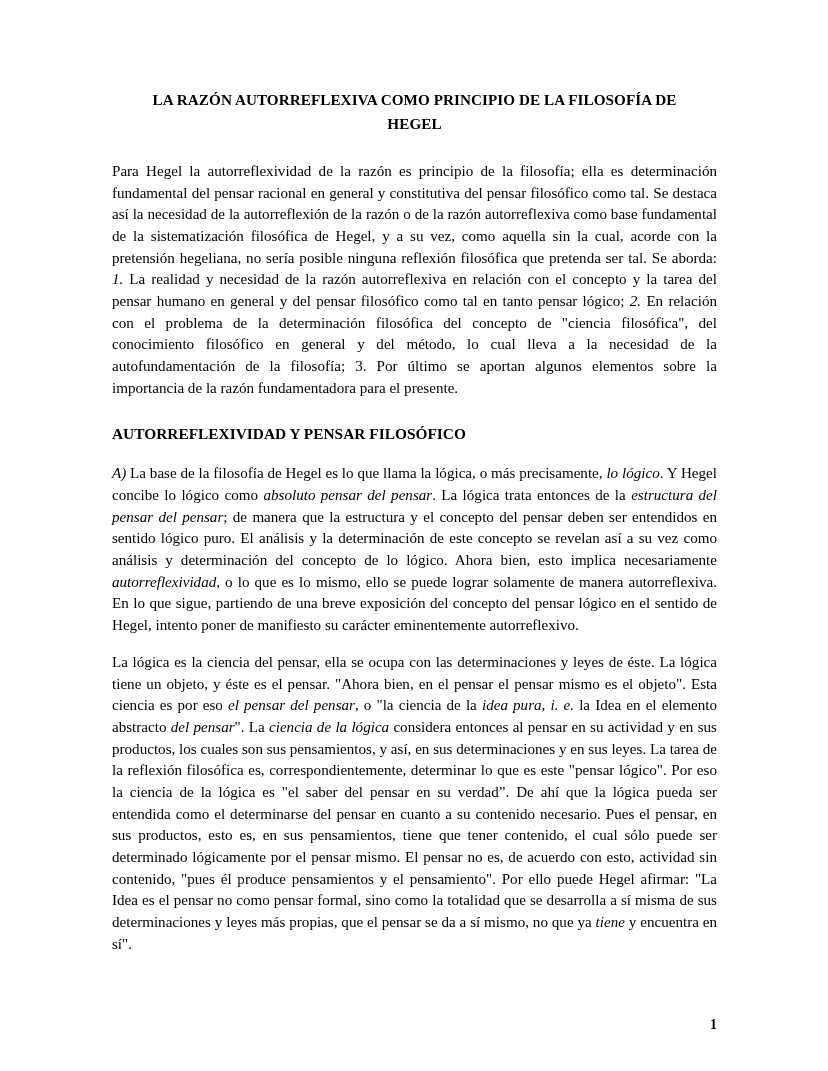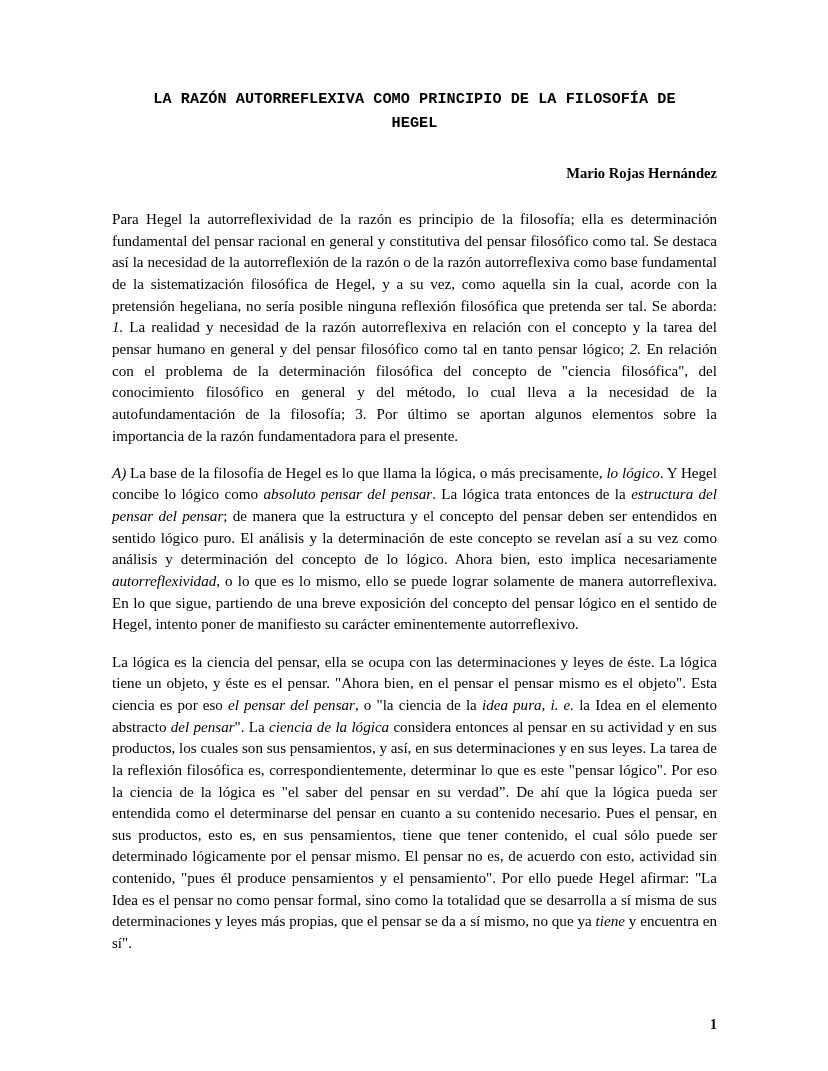--- a/index.html
+++ b/index.html
@@ -33,21 +33,20 @@
   .doc-title {
     font-size: 15.2px;
     font-weight: bold;
     text-align: center;
     line-height: 1.55;
     letter-spacing: 0.05px;
     margin: 0 0 0 0;
     padding: 0 14px;
     box-sizing: border-box;
     width: 100%;
-    font-family: Liberation Mono, monospace;
   }
 
   
   .author-line {
     text-align: right;
     font-size: 14.6px;
     font-weight: bold;
     margin-top: 29px;
     line-height: 1.3;
   }
@@ -93,24 +92,24 @@
 </style>
 </head>
 <body>
 
 <div class="page">
 
   <div class="content">
 
     <h1 class="doc-title">LA RAZÓN AUTORREFLEXIVA COMO PRINCIPIO DE LA FILOSOFÍA DE HEGEL</h1>
 
-    <div class="author-line">Mario Rojas Hernández</div>
 
     <p class="para para-first"><span>Para Hegel la autorreflexividad de la razón es principio de la filosofía; ella es determinación fundamental del pensar racional en general y constitutiva del pensar filosófico como tal. Se destaca así la necesidad de la autorreflexión de la razón o de la razón autorreflexiva como base fundamental de la sistematización filosófica de Hegel, y a su vez, como aquella sin la cual, acorde con la pretensión hegeliana, no sería posible ninguna reflexión filosófica que pretenda ser tal. Se aborda: </span><i>1.</i><span> La realidad y necesidad de la razón autorreflexiva en relación con el concepto y la tarea del pensar humano en general y del pensar filosófico como tal en tanto pensar lógico; </span><i>2.</i><span> En relación con el problema de la determinación filosófica del concepto de "ciencia filosófica", del conocimiento filosófico en general y del método, lo cual lleva a la necesidad de la autofundamentación de la filosofía; 3. Por último se aportan algunos elementos sobre la importancia de la razón fundamentadora para el presente.</span></p>
 
+    <h2 class="section-heading">AUTORREFLEXIVIDAD Y PENSAR FILOSÓFICO</h2>
 
     <p class="para"><i>A)</i><span> La base de la filosofía de Hegel es lo que llama la lógica, o más precisamente, </span><i>lo lógico</i><span>. Y Hegel concibe lo lógico como </span><i>absoluto pensar del pensar</i><span>. La lógica trata entonces de la </span><i>estructura del pensar del pensar</i><span>; de manera que la estructura y el concepto del pensar deben ser entendidos en sentido lógico puro. El análisis y la determinación de este concepto se revelan así a su vez como análisis y determinación del concepto de lo lógico. Ahora bien, esto implica necesariamente </span><i>autorreflexividad</i><span>, o lo que es lo mismo, ello se puede lograr solamente de manera autorreflexiva. En lo que sigue, partiendo de una breve exposición del concepto del pensar lógico en el sentido de Hegel, intento poner de manifiesto su carácter eminentemente autorreflexivo.</span></p>
 
     <p class="para"><span>La lógica es la ciencia del pensar, ella se ocupa con las determinaciones y leyes de éste. La lógica tiene un objeto, y éste es el pensar. "Ahora bien, en el pensar el pensar mismo es el objeto". Esta ciencia es por eso </span><i>el pensar del pensar</i><span>, o "la ciencia de la </span><i>idea pura, i. e.</i><span> la Idea en el elemento abstracto </span><i>del pensar</i><span>". La </span><i>ciencia de la lógica</i><span> considera entonces al pensar en su actividad y en sus productos, los cuales son sus pensamientos, y así, en sus determinaciones y en sus leyes. La tarea de la reflexión filosófica es, correspondientemente, determinar lo que es este "pensar lógico". Por eso la ciencia de la lógica es "el saber del pensar en su verdad”. De ahí que la lógica pueda ser entendida como el determinarse del pensar en cuanto a su contenido necesario. Pues el pensar, en sus productos, esto es, en sus pensamientos, tiene que tener contenido, el cual sólo puede ser determinado lógicamente por el pensar mismo. El pensar no es, de acuerdo con esto, actividad sin contenido, "pues él produce pensamientos y el pensamiento". Por ello puede Hegel afirmar: "La Idea es el pensar no como pensar formal, sino como la totalidad que se desarrolla a sí misma de sus determinaciones y leyes más propias, que el pensar se da a sí mismo, no que ya </span><i>tiene</i><span> y encuentra en sí".</span></p>
 
 
   </div>
 
   <div class="page-number">1</div>
 

